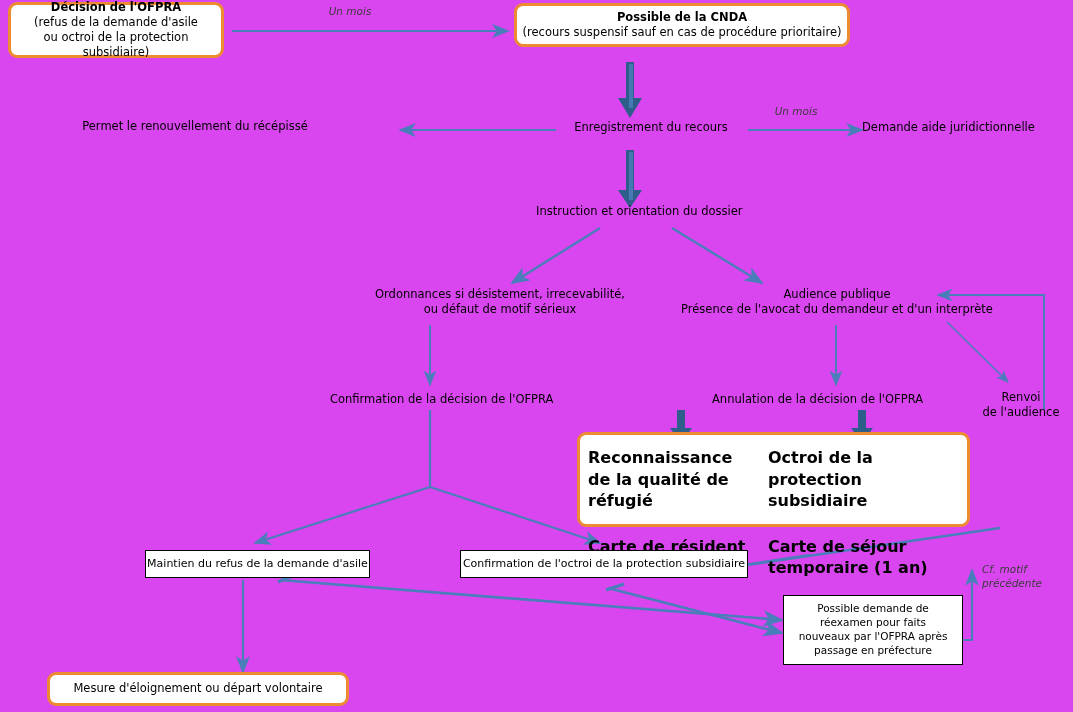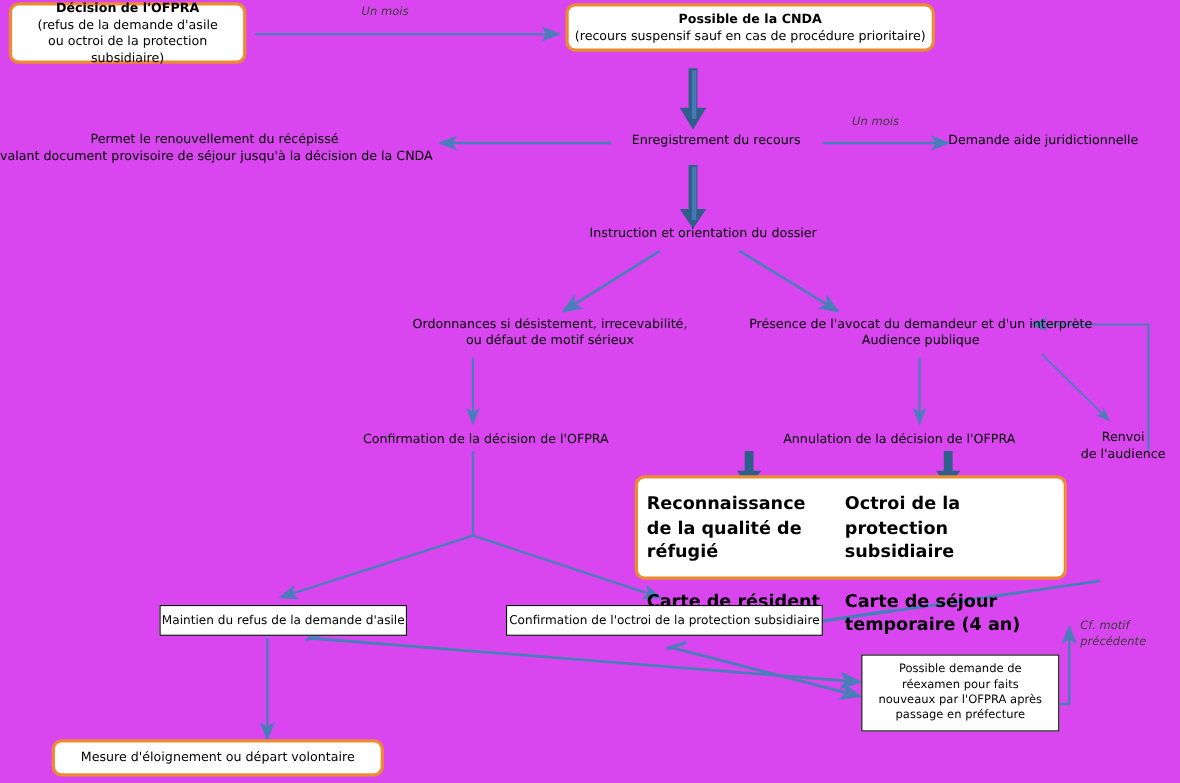--- a/index.html
+++ b/index.html
@@ -146,39 +146,38 @@
 
   <div class="node plain ital" style="left:300px; top:5px; width:100px;">Un mois</div>
 
   <div class="node orange-box" style="left:514px; top:3px; width:336px; height:44px;">
     <span class="lbl-line bold">Possible de la CNDA</span>
     <span class="lbl-line">(recours suspensif sauf en cas de procédure prioritaire)</span>
   </div>
 
   <div class="node plain" style="left:0px; top:119px; width:390px;">
     <span class="lbl-line">Permet le renouvellement du récépissé</span>
-    <span class="lbl-line">valant document provisoire de séjour jusqu'à la décision de la CNDA</span>
   </div>
 
   <div class="node plain" style="left:556px; top:120px; width:190px;">Enregistrement du recours</div>
 
   <div class="node plain ital" style="left:756px; top:105px; width:80px;">Un mois</div>
 
   <div class="node plain" style="left:862px; top:120px; width:200px; text-align:left;">Demande aide juridictionnelle</div>
 
   <div class="node plain" style="left:536px; top:204px; width:200px;">Instruction et orientation du dossier</div>
 
   <div class="node plain" style="left:375px; top:287px; width:250px;">
     <span class="lbl-line">Ordonnances si désistement, irrecevabilité,</span>
     <span class="lbl-line">ou défaut de motif sérieux</span>
   </div>
 
   <div class="node plain" style="left:627px; top:287px; width:420px;">
+    <span class="lbl-line">Audience publique</span>
     <span class="lbl-line">Présence de l'avocat du demandeur et d'un interprète</span>
-    <span class="lbl-line">Audience publique</span>
   </div>
 
   <div class="node plain" style="left:330px; top:392px; width:200px;">Confirmation de la décision de l'OFPRA</div>
 
   <div class="node plain" style="left:712px; top:392px; width:190px;">Annulation de la décision de l'OFPRA</div>
 
   <div class="node plain" style="left:975px; top:390px; width:92px;">
     <span class="lbl-line">Renvoi</span>
     <span class="lbl-line">de l'audience</span>
   </div>
@@ -188,21 +187,21 @@
 
   <div class="sub-col" style="left:588px; top:447px; width:186px;">
     <span class="lbl-line">Reconnaissance</span>
     <span class="lbl-line">de la qualité de réfugié</span>
     <span class="lbl-line" style="margin-top:24px;">Carte de résident (10 ans)</span>
   </div>
 
   <div class="sub-col" style="left:768px; top:447px; width:190px;">
     <span class="lbl-line">Octroi de la protection</span>
     <span class="lbl-line">subsidiaire</span>
-    <span class="lbl-line" style="margin-top:24px;">Carte de séjour temporaire (4 an)</span>
+    <span class="lbl-line" style="margin-top:24px;">Carte de séjour temporaire (1 an)</span>
   </div>
 
   <div class="node black-box" style="left:145px; top:550px; width:225px; height:28px;">
     <span class="lbl-line">Maintien du refus de la demande d'asile</span>
   </div>
 
   <div class="node black-box" style="left:460px; top:550px; width:288px; height:28px;">
     <span class="lbl-line">Confirmation de l'octroi de la protection subsidiaire</span>
   </div>
 

